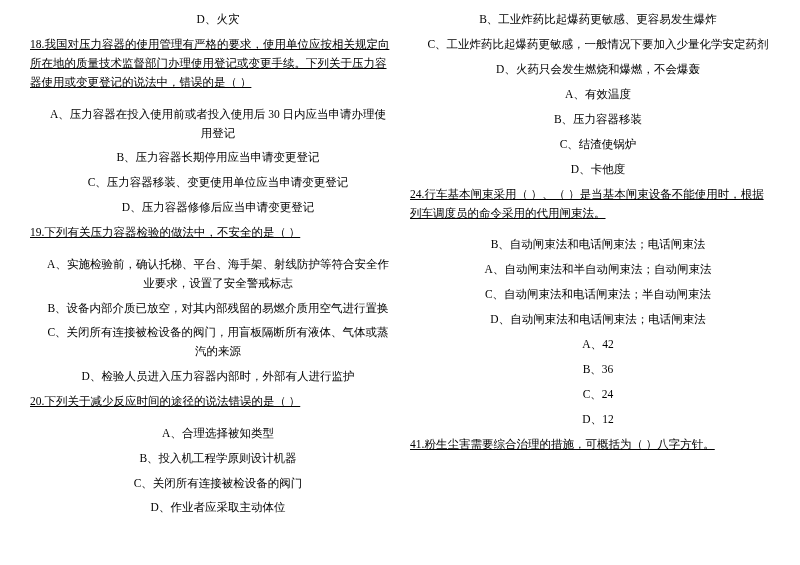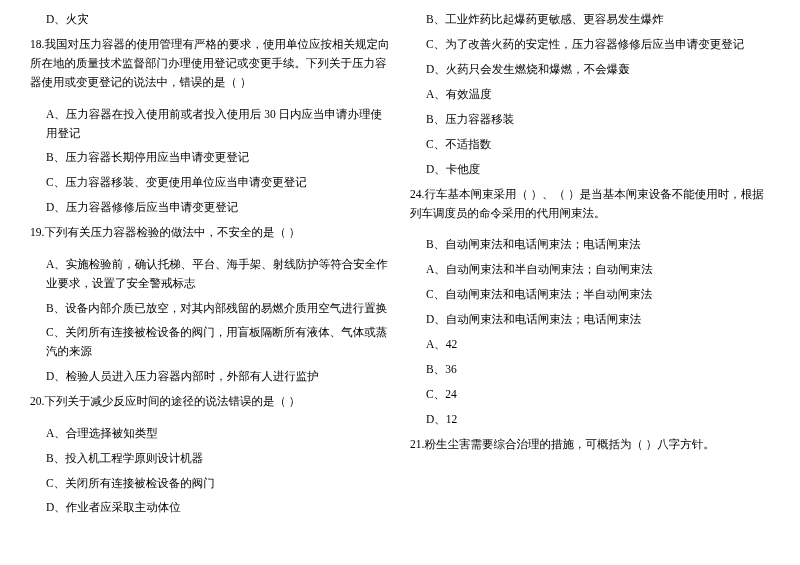--- a/index.html
+++ b/index.html
@@ -22,30 +22,32 @@
     }
     .column {
       flex: 1;
       display: flex;
       flex-direction: column;
       gap: 6px;
     }
     .question {
       margin-bottom: 6px;
       line-height: 1.6;
+      text-decoration: underline;
     }
     .question-text {
       font-size: 11.5px;
       line-height: 1.65;
       text-indent: 0;
     }
     .option {
       padding-left: 16px;
       font-size: 11.5px;
       line-height: 1.65;
+      text-align: center;
     }
   </style>
 </head>
 <body>
 
 <div class="page-content">
   <div class="column" id="left-col">
   <div class="option">D、火灾</div>
       <div class="question"><span class="question-text">18.我国对压力容器的使用管理有严格的要求，使用单位应按相关规定向所在地的质量技术监督部门办理使用登记或变更手续。下列关于压力容器使用或变更登记的说法中，错误的是（    ）</span></div>
       <div class="option">A、压力容器在投入使用前或者投入使用后 30 日内应当申请办理使用登记</div>
@@ -58,30 +60,30 @@
       <div class="option">C、关闭所有连接被检设备的阀门，用盲板隔断所有液体、气体或蒸汽的来源</div>
       <div class="option">D、检验人员进入压力容器内部时，外部有人进行监护</div>
       <div class="question"><span class="question-text">20.下列关于减少反应时间的途径的说法错误的是（    ）</span></div>
       <div class="option">A、合理选择被知类型</div>
       <div class="option">B、投入机工程学原则设计机器</div>
       <div class="option">C、关闭所有连接被检设备的阀门</div>
       <div class="option">D、作业者应采取主动体位</div>
     </div>
   <div class="column" id="right-col">
       <div class="option">B、工业炸药比起爆药更敏感、更容易发生爆炸</div>
-      <div class="option">C、为了改善火药的安定性，压力容器修修后应当申请变更登记</div>
+      <div class="option">C、工业炸药比起爆药更敏感，一般情况下要加入少量化学安定药剂</div>
       <div class="option">D、火药只会发生燃烧和爆燃，不会爆轰</div>
       <div class="option">A、有效温度</div>
       <div class="option">B、压力容器移装</div>
-      <div class="option">C、不适指数</div>
+      <div class="option">C、结渣使锅炉</div>
       <div class="option">D、卡他度</div>
       <div class="question"><span class="question-text">24.行车基本闸束采用（    ）、（    ）是当基本闸束设备不能使用时，根据列车调度员的命令采用的代用闸束法。</span></div>
       <div class="option">B、自动闸束法和电话闸束法；电话闸束法</div>
       <div class="option">A、自动闸束法和半自动闸束法；自动闸束法</div>
       <div class="option">C、自动闸束法和电话闸束法；半自动闸束法</div>
       <div class="option">D、自动闸束法和电话闸束法；电话闸束法</div>
       <div class="option">A、42</div>
       <div class="option">B、36</div>
       <div class="option">C、24</div>
       <div class="option">D、12</div>
-      <div class="question"><span class="question-text">21.粉生尘害需要综合治理的措施，可概括为（    ）八字方针。</span></div>
+      <div class="question"><span class="question-text">41.粉生尘害需要综合治理的措施，可概括为（    ）八字方针。</span></div>
     </div>
 </div>
 
 </body></html>

